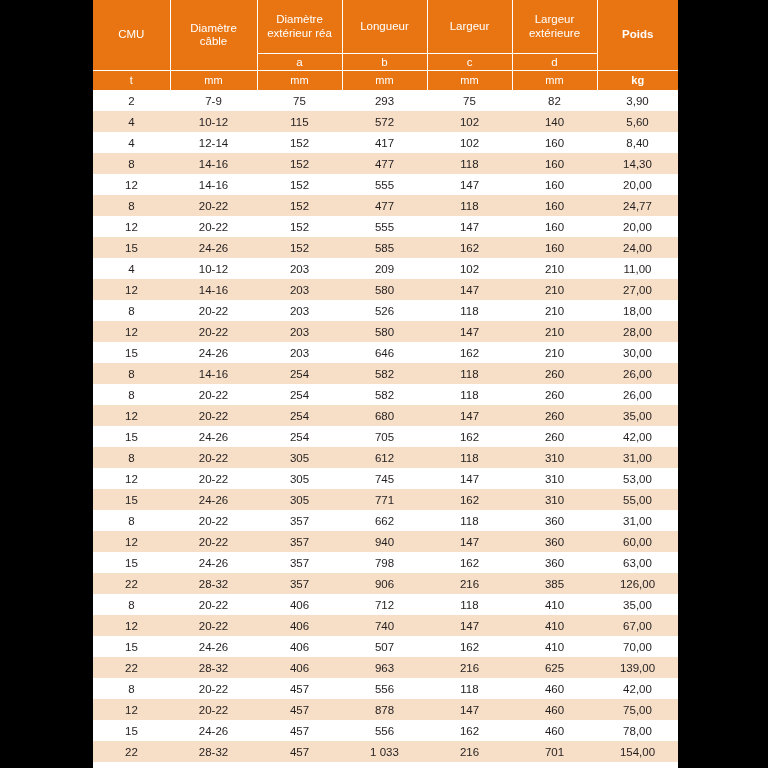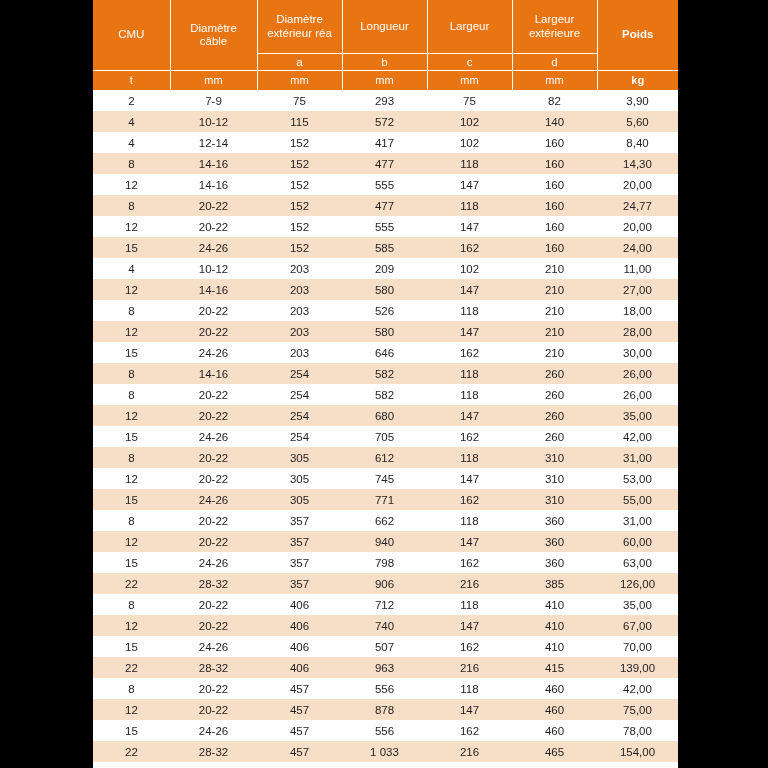--- a/index.html
+++ b/index.html
@@ -383,21 +383,21 @@
             <td>162</td>
             <td>410</td>
             <td>70,00</td>
           </tr>
           <tr class="even-row">
             <td>22</td>
             <td>28-32</td>
             <td>406</td>
             <td>963</td>
             <td>216</td>
-            <td>415</td>
+            <td>625</td>
             <td>139,00</td>
           </tr>
           <tr class="odd-row">
             <td>8</td>
             <td>20-22</td>
             <td>457</td>
             <td>556</td>
             <td>118</td>
             <td>460</td>
             <td>42,00</td>
@@ -419,21 +419,21 @@
             <td>162</td>
             <td>460</td>
             <td>78,00</td>
           </tr>
           <tr class="even-row">
             <td>22</td>
             <td>28-32</td>
             <td>457</td>
             <td>1 033</td>
             <td>216</td>
-            <td>465</td>
+            <td>701</td>
             <td>154,00</td>
           </tr>
           <tr class="odd-row">
             <td>30</td>
             <td>28-32</td>
             <td>457</td>
             <td>1 083</td>
             <td>238</td>
             <td>468</td>
             <td>218,00</td>

